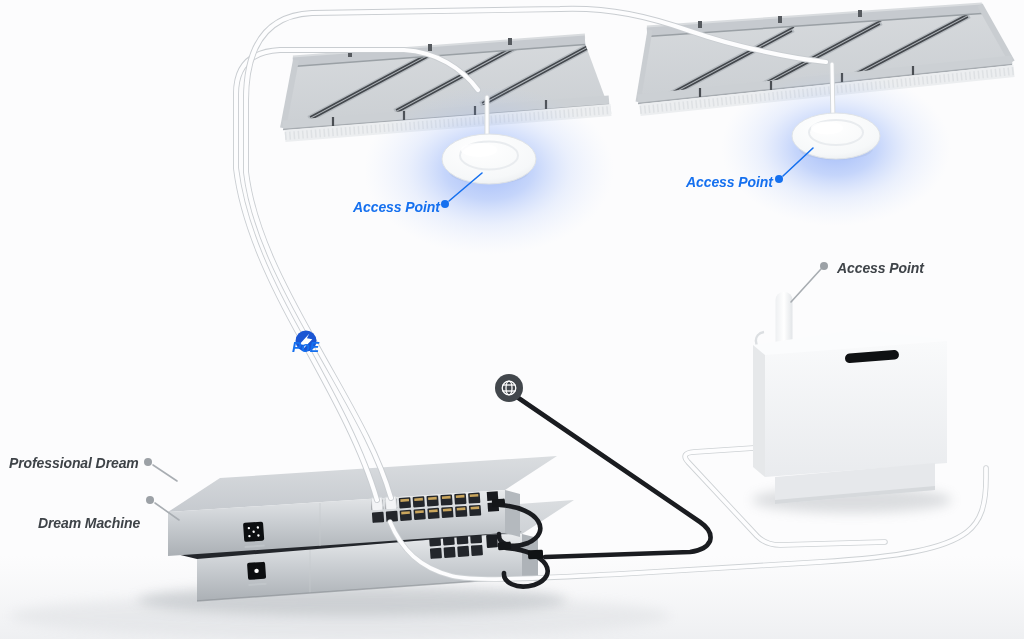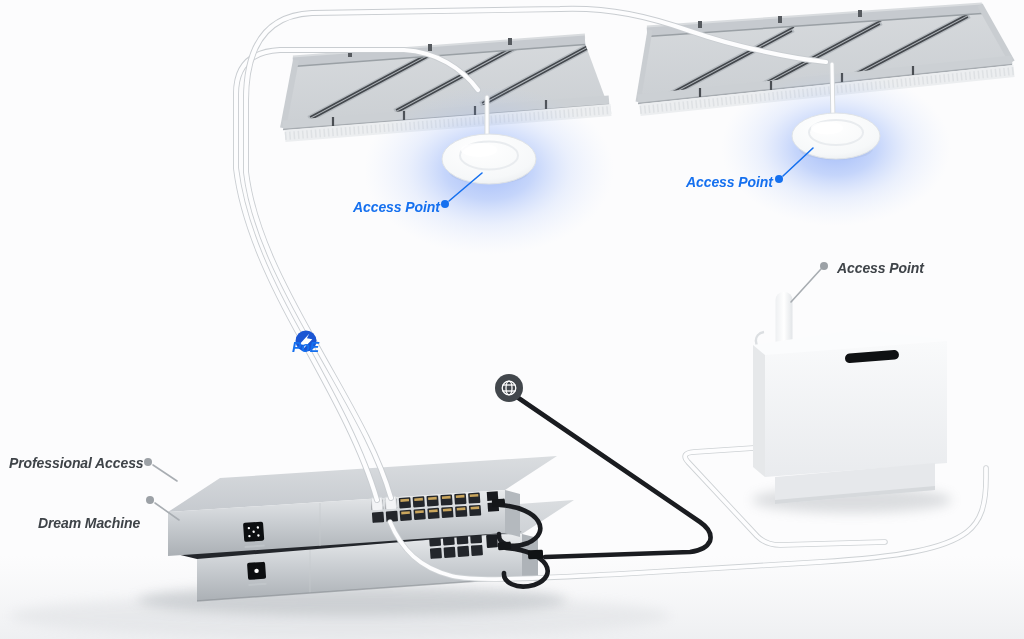--- a/index.html
+++ b/index.html
@@ -327,19 +327,19 @@
 <div class="dot blue" style="left:441px;top:200px;"></div>
 
 <div class="label blue" style="left:686px;top:175px;">Access Point</div>
 <div class="dot blue" style="left:775px;top:175px;"></div>
 
 <div class="label dark" style="left:837px;top:261px;">Access Point</div>
 <div class="dot gray" style="left:820px;top:262px;"></div>
 
 <div class="label blue" style="left:292px;top:314px;margin-top:26px;">PoE</div>
 
-<div class="label dark" style="left:9px;top:456px;">Professional Access</div>
+<div class="label dark" style="left:9px;top:456px;">Professional Dream</div>
 <div class="dot gray" style="left:144px;top:458px;"></div>
 
 <div class="label dark" style="left:38px;top:516px;">Dream Machine</div>
 <div class="dot gray" style="left:146px;top:496px;"></div>
 
 </div>
 
 </body></html>

